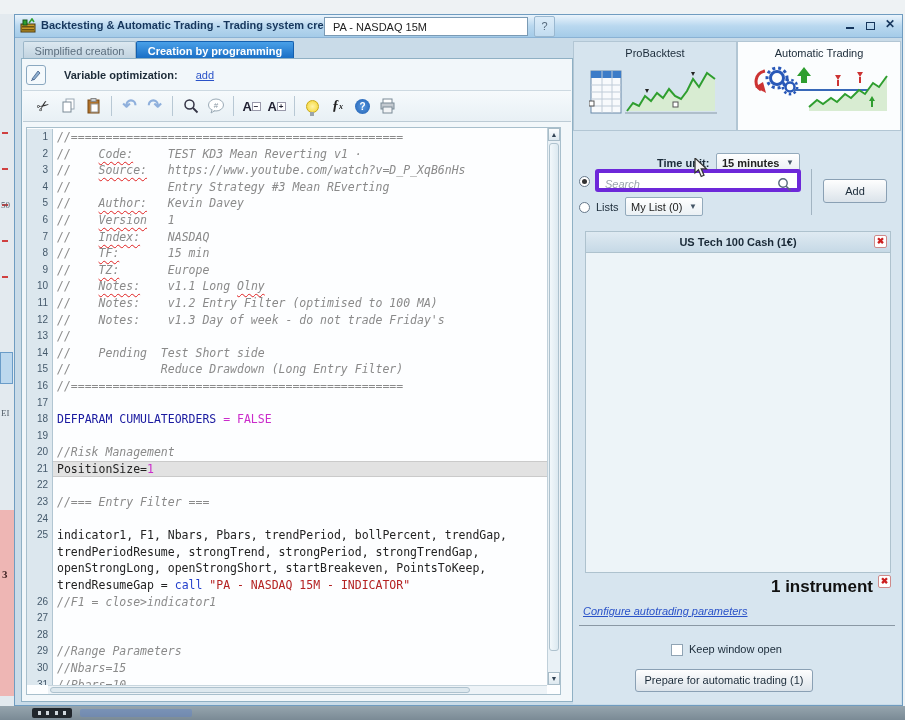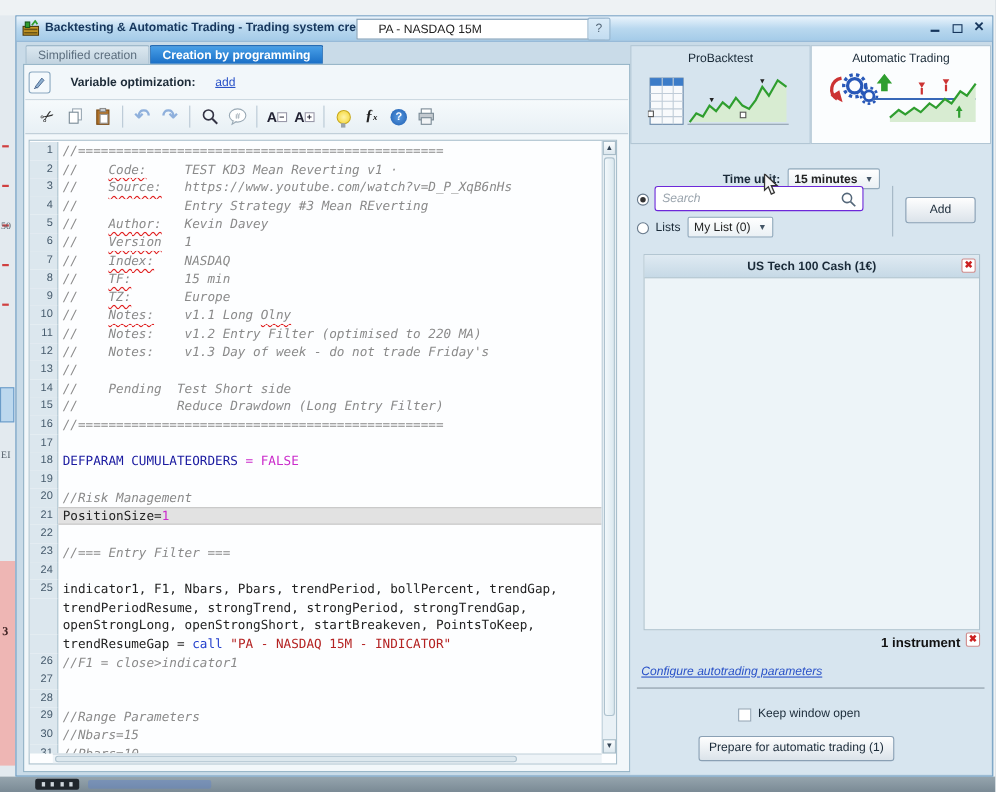--- a/index.html
+++ b/index.html
@@ -19,21 +19,21 @@
   .taskbar{position:absolute;left:0;top:706px;width:905px;height:14px;background:linear-gradient(#96a5ae,#76playing8a95);background:linear-gradient(#96a5ae,#7a8a95);}
   .tb-icon{position:absolute;left:32px;top:2px;width:40px;height:10px;background:#20262c;border-radius:2px;display:flex;align-items:center;justify-content:space-evenly;}
   .tb-icon i{width:3px;height:4px;background:#cfd6dc;display:block;}
   .tb-text{position:absolute;left:80px;top:3px;width:112px;height:8px;background:#5f82c8;opacity:.45;border-radius:2px;}
 
   
   .window{position:absolute;left:14px;top:14px;width:889px;height:692px;background:#c9dbe8;border:1px solid #6f9cc0;box-sizing:border-box;}
   .titlebar{position:absolute;left:0;top:0;width:100%;height:22px;background:linear-gradient(#eaf4fc,#b9d8ef 50%,#a4cbe8);border-bottom:1px solid #8ab2d4;}
   .app-icon{position:absolute;left:5px;top:3px;}
   .title-text{position:absolute;left:26px;top:4px;font-size:11px;font-weight:bold;color:#16365c;white-space:nowrap;}
-  .name-field{position:absolute;left:309px;top:2px;width:186px;height:15px;background:#fff;border:1px solid #7a9ab4;font-size:11px;color:#222;padding:1px 19px;font-family:"Liberation Sans",sans-serif;}
+  .name-field{position:absolute;left:309px;top:2px;width:186px;height:15px;background:#fff;border:1px solid #7a9ab4;font-size:11px;color:#222;padding:1px 8px;font-family:"Liberation Sans",sans-serif;}
   .help-box{position:absolute;left:519px;top:1px;width:19px;height:19px;background:linear-gradient(#dcecf8,#c2dcf0);border:1px solid #9ab8d0;border-radius:2px;text-align:center;font-size:11px;color:#55687a;line-height:19px;}
   .win-controls{position:absolute;right:6px;top:3px;display:flex;gap:8px;align-items:center;}
   .wc{width:12px;height:12px;display:flex;align-items:flex-end;justify-content:center;color:#16365c;cursor:default;}
   .wc-min i{width:8px;height:2px;background:#16365c;display:block;margin-bottom:1px;}
   .wc-max i{width:9px;height:8px;border:1.5px solid #16365c;display:block;box-sizing:border-box;}
   .wc-close{font-size:12px;font-weight:bold;line-height:12px;}
 
   
   .tab{position:absolute;top:26px;height:18px;font-size:11px;line-height:18px;text-align:center;box-sizing:border-box;}
   .tab-simplified{left:8px;width:113px;background:linear-gradient(#dce8f0,#c0d2df);border:1px solid #9cb6c8;border-bottom:none;color:#5c6e7e;border-radius:2px 2px 0 0;}
@@ -84,34 +84,34 @@
   .mode-label{display:block;text-align:center;font-size:11px;color:#1a2a38;padding-top:5px;}
   .mode-icon{display:block;margin:6px auto 0 auto;}
   .time-row{position:absolute;left:0;top:112px;width:100%;font-size:11px;color:#1a2a38;}
   .time-label{position:absolute;left:84px;top:4px;font-weight:bold;}
   .dropdown{position:absolute;background:linear-gradient(#ffffff,#eaf0f4);border:1px solid #93aabc;border-radius:2px;font-size:11px;color:#222;display:flex;align-items:center;box-sizing:border-box;padding:0 5px;gap:6px;}
   .dd-time{left:143px;top:0;width:84px;height:19px;font-weight:bold;}
   .dd-arrow{font-size:8px;color:#456;margin-left:auto;}
   .radio{position:absolute;width:11px;height:11px;border-radius:50%;border:1px solid #66788a;background:#fff;box-sizing:border-box;}
   .radio.sel:after{content:"";position:absolute;left:2px;top:2px;width:5px;height:5px;border-radius:50%;background:#333;}
   .search-radio{left:6px;top:135px;}
-  .search-box{position:absolute;left:22px;top:128px;width:190px;height:23px;background:#fff;border:1px solid #6d28d9;border-radius:3px;box-sizing:border-box;}
+  .search-box{position:absolute;left:22px;top:128px;width:206px;height:23px;background:#fff;border:4px solid #6d28d9;border-radius:3px;box-sizing:border-box;}
   .search-input{position:absolute;left:4px;top:2px;width:170px;height:16px;border:none;outline:none;font-size:11px;font-family:"Liberation Sans",sans-serif;color:#333;background:transparent;}
   .search-input::placeholder{color:#9aa4ad;font-style:italic;}
   .vert-sep{position:absolute;left:238px;top:128px;width:1px;height:46px;background:#a2b4c2;}
   .btn{background:linear-gradient(#fefefe,#dbe3ea);border:1px solid #8aa0b4;border-radius:3px;font-size:11px;color:#1a2a38;text-align:center;box-sizing:border-box;}
   .add-btn{position:absolute;left:250px;top:138px;width:64px;height:24px;line-height:22px;}
   .lists-radio{left:6px;top:161px;}
   .lists-label{position:absolute;left:23px;top:160px;font-size:11px;color:#1a2a38;}
   .dd-lists{left:52px;top:156px;width:78px;height:19px;}
   .instr-box{position:absolute;left:12px;top:190px;width:306px;height:342px;background:#edf4f8;border:1px solid #aec2ce;box-sizing:border-box;}
   .instr-header{position:relative;height:20px;background:linear-gradient(#dfeaf2,#c6d9e6);border-bottom:1px solid #aec2ce;font-size:11px;font-weight:bold;color:#1a2a38;text-align:center;line-height:20px;}
   .xbtn{width:13px;height:13px;background:#fff;border:1px solid #cf8a8a;border-radius:2px;color:#cc2020;font-size:9px;font-weight:bold;line-height:11px;text-align:center;box-sizing:border-box;}
   .instr-x{position:absolute;right:3px;top:3px;}
-  .count-row{position:absolute;right:28px;top:536px;font-size:12px;font-weight:bold;color:#111;margin-left:15px;}
+  .count-row{position:absolute;right:28px;top:536px;font-size:17px;font-weight:bold;color:#111;margin-left:15px;}
   .count-x{position:absolute;right:10px;top:534px;}
   .config-link{position:absolute;left:10px;top:564px;font-style:italic;}
   .divider{position:absolute;left:6px;top:584px;width:316px;height:1px;background:#8a98a4;}
   .checkbox{position:absolute;left:98px;top:603px;width:12px;height:12px;background:#fff;border:1px solid #90a4b4;box-sizing:border-box;}
   .cb-label{position:absolute;left:116px;top:602px;font-size:11px;color:#1a2a38;}
   .prepare-btn{position:absolute;left:62px;top:628px;width:178px;height:23px;line-height:21px;}
 
   .cursor{position:absolute;left:694px;top:158px;z-index:50;}
 </style>
 </head>
@@ -287,21 +287,21 @@
             <div class="crow">
               <span class="gut">9</span>
               <span class="ccode"><span class="c-cmt">//    </span><span class="c-cmt sq">TZ:</span><span class="c-cmt">       Europe</span></span>
             </div>
             <div class="crow">
               <span class="gut">10</span>
               <span class="ccode"><span class="c-cmt">//    </span><span class="c-cmt sq">Notes:</span><span class="c-cmt">    v1.1 Long </span><span class="c-cmt sq">Olny</span></span>
             </div>
             <div class="crow">
               <span class="gut">11</span>
-              <span class="ccode"><span class="c-cmt">//    Notes:    v1.2 Entry Filter (optimised to 220 MA)</span></span>
+              <span class="ccode"><span class="c-cmt">//    Notes:    v1.2 Entry Filter (optimised to 100 MA)</span></span>
             </div>
             <div class="crow">
               <span class="gut">12</span>
               <span class="ccode"><span class="c-cmt">//    Notes:    v1.3 Day of week - do not trade Friday's</span></span>
             </div>
             <div class="crow">
               <span class="gut">13</span>
               <span class="ccode"><span class="c-cmt">//</span></span>
             </div>
             <div class="crow">

